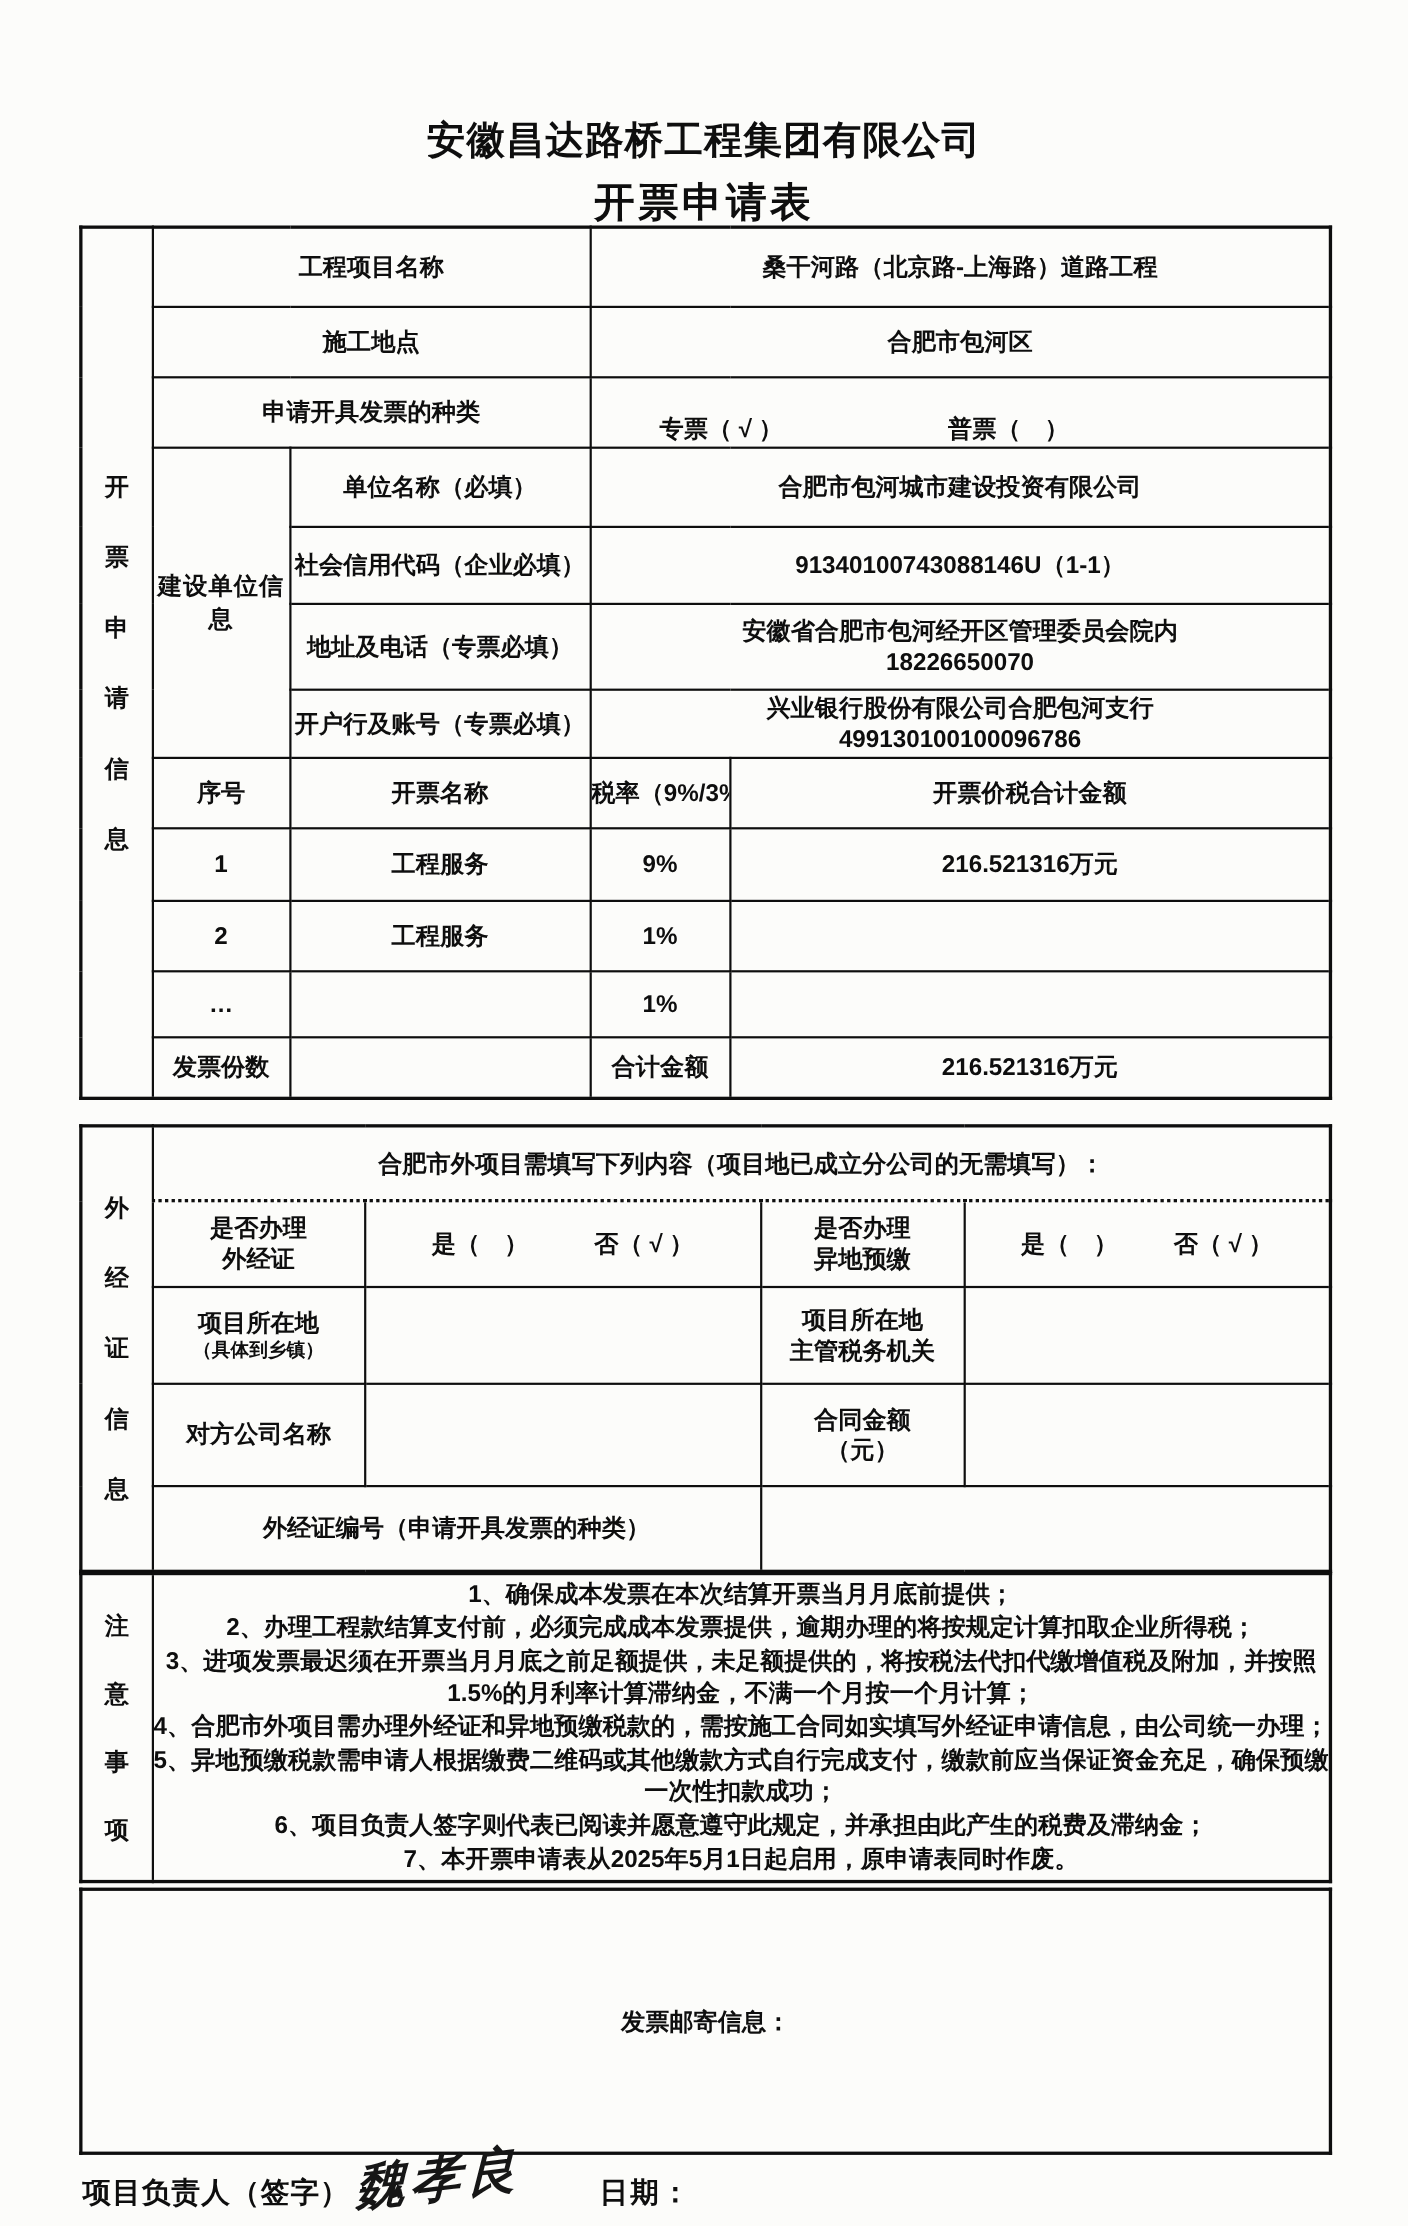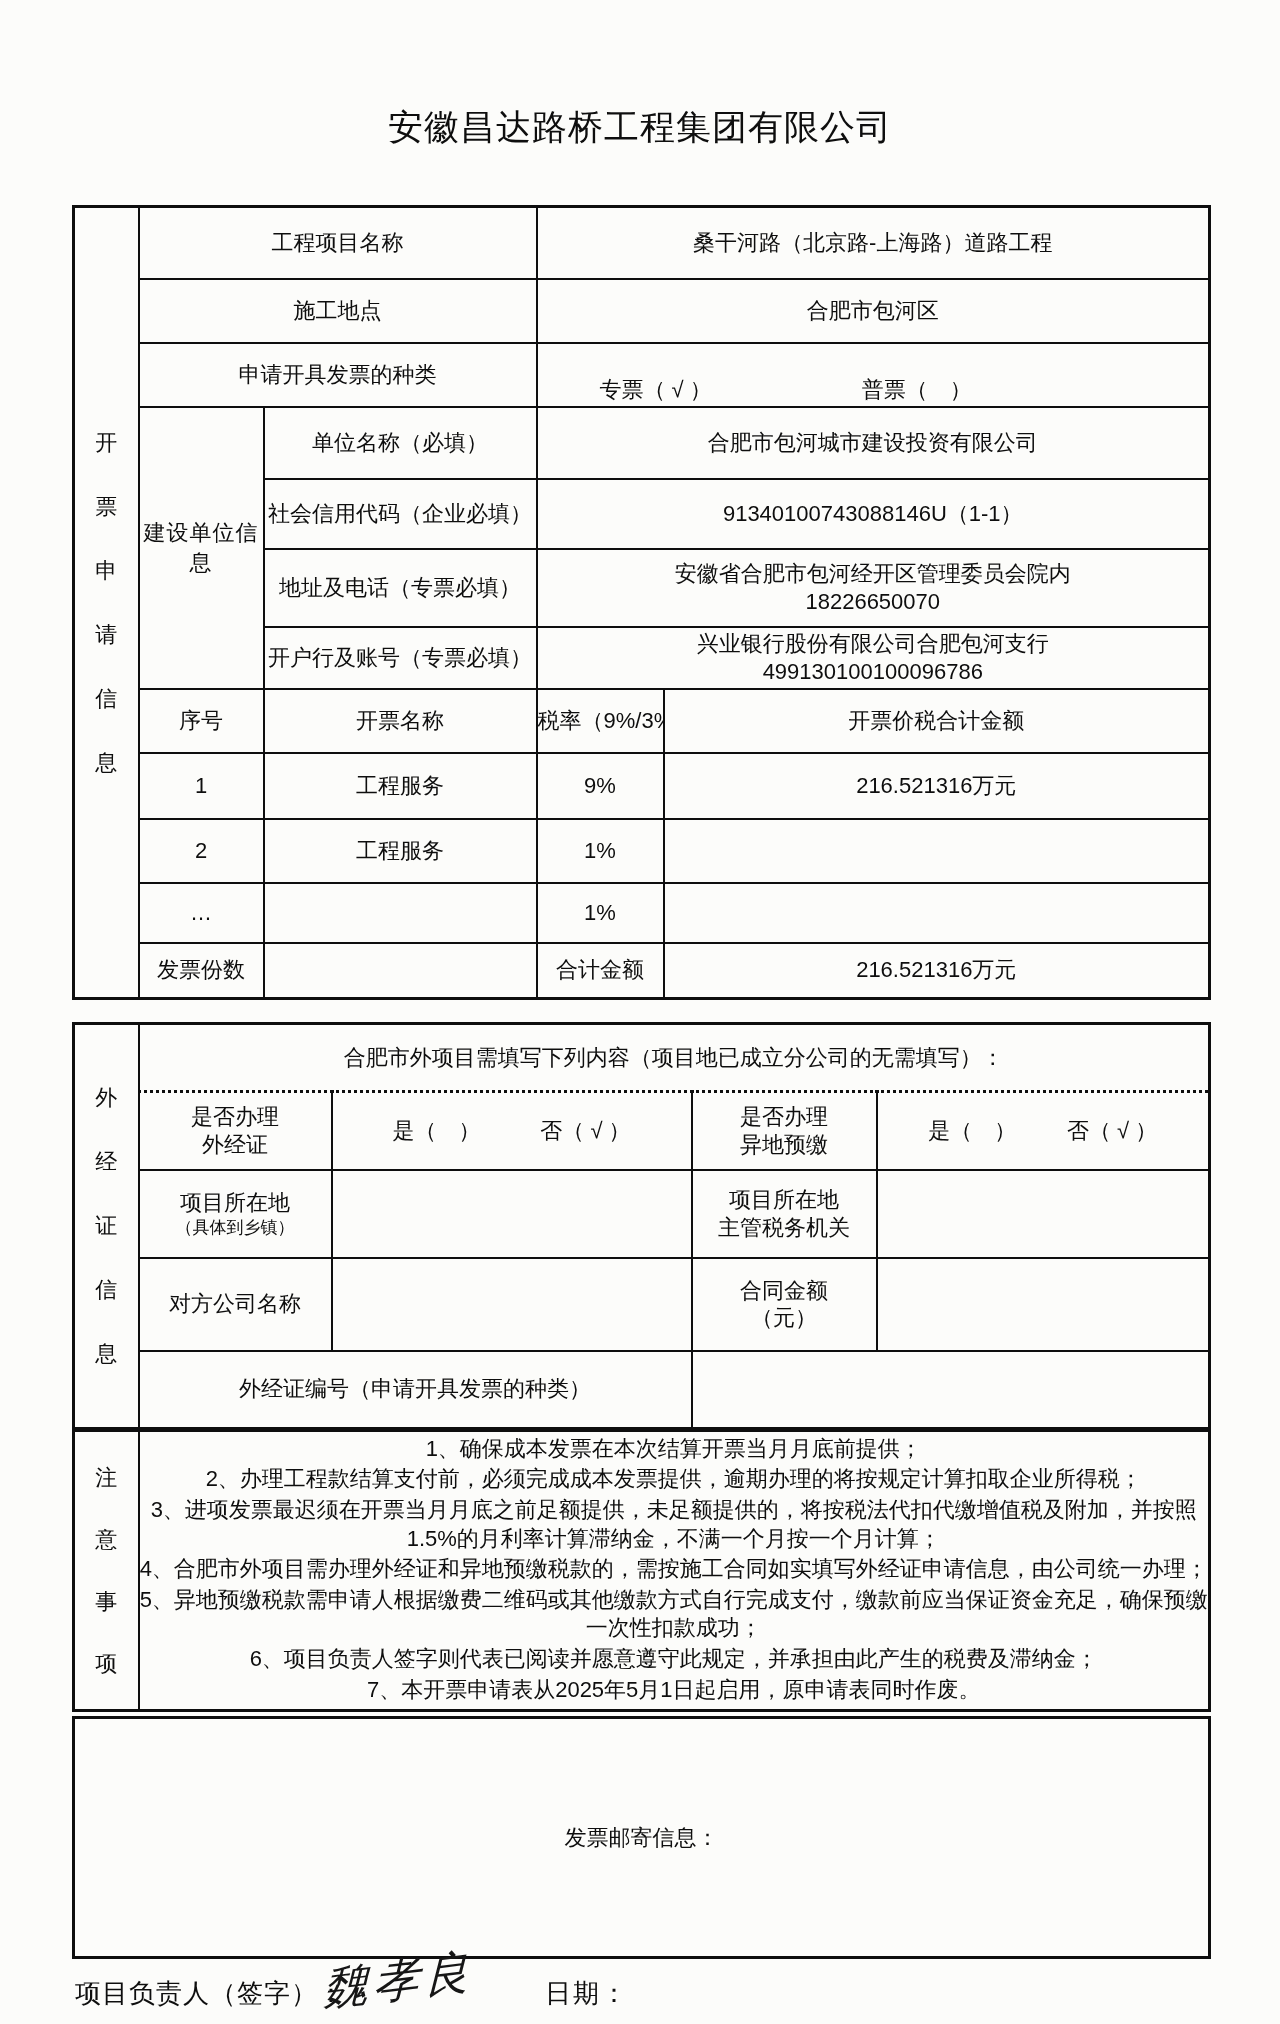--- a/index.html
+++ b/index.html
@@ -1,19 +1,19 @@
 <!DOCTYPE html>
 <html><head>
 <meta charset="utf-8">
 <style>
   html,body{margin:0;padding:0;background:#e9e9e9;}
   .page{
     position:relative;width:1280px;height:2024px;margin:0 auto;
     background:#fcfcfa;color:#0e0e0e;
-    font-family:"Liberation Sans",sans-serif;font-weight:400;
+    font-family:"Liberation Sans",sans-serif;font-weight:700;
     overflow:hidden;
   }
   .titles{position:absolute;top:104px;left:0;width:100%;text-align:center;}
   .company-title{font-size:35px;margin:0;letter-spacing:1px;}
   .form-title{font-size:37px;margin:8px 0 0 0;letter-spacing:3px;}
 
   table.t{
     border-collapse:collapse;table-layout:fixed;
     position:absolute;left:72px;width:1136px;
     border:3px solid #0e0e0e;
@@ -63,20 +63,21 @@
   }
   .date-label{position:absolute;left:545px;top:16px;font-size:26px;letter-spacing:2px;}
 </style>
 </head>
 <body>
 
 <div class="page">
 
   <div class="titles">
     <div class="company-title">安徽昌达路桥工程集团有限公司</div>
+    <div class="form-title">开票申请表</div>
   </div>
 
   <table class="t t1">
     <colgroup>
       <col style="width:65px">
         <col style="width:125px">
         <col style="width:273px">
       <col style="width:127px">
         <col style="width:546px">
     </colgroup>

